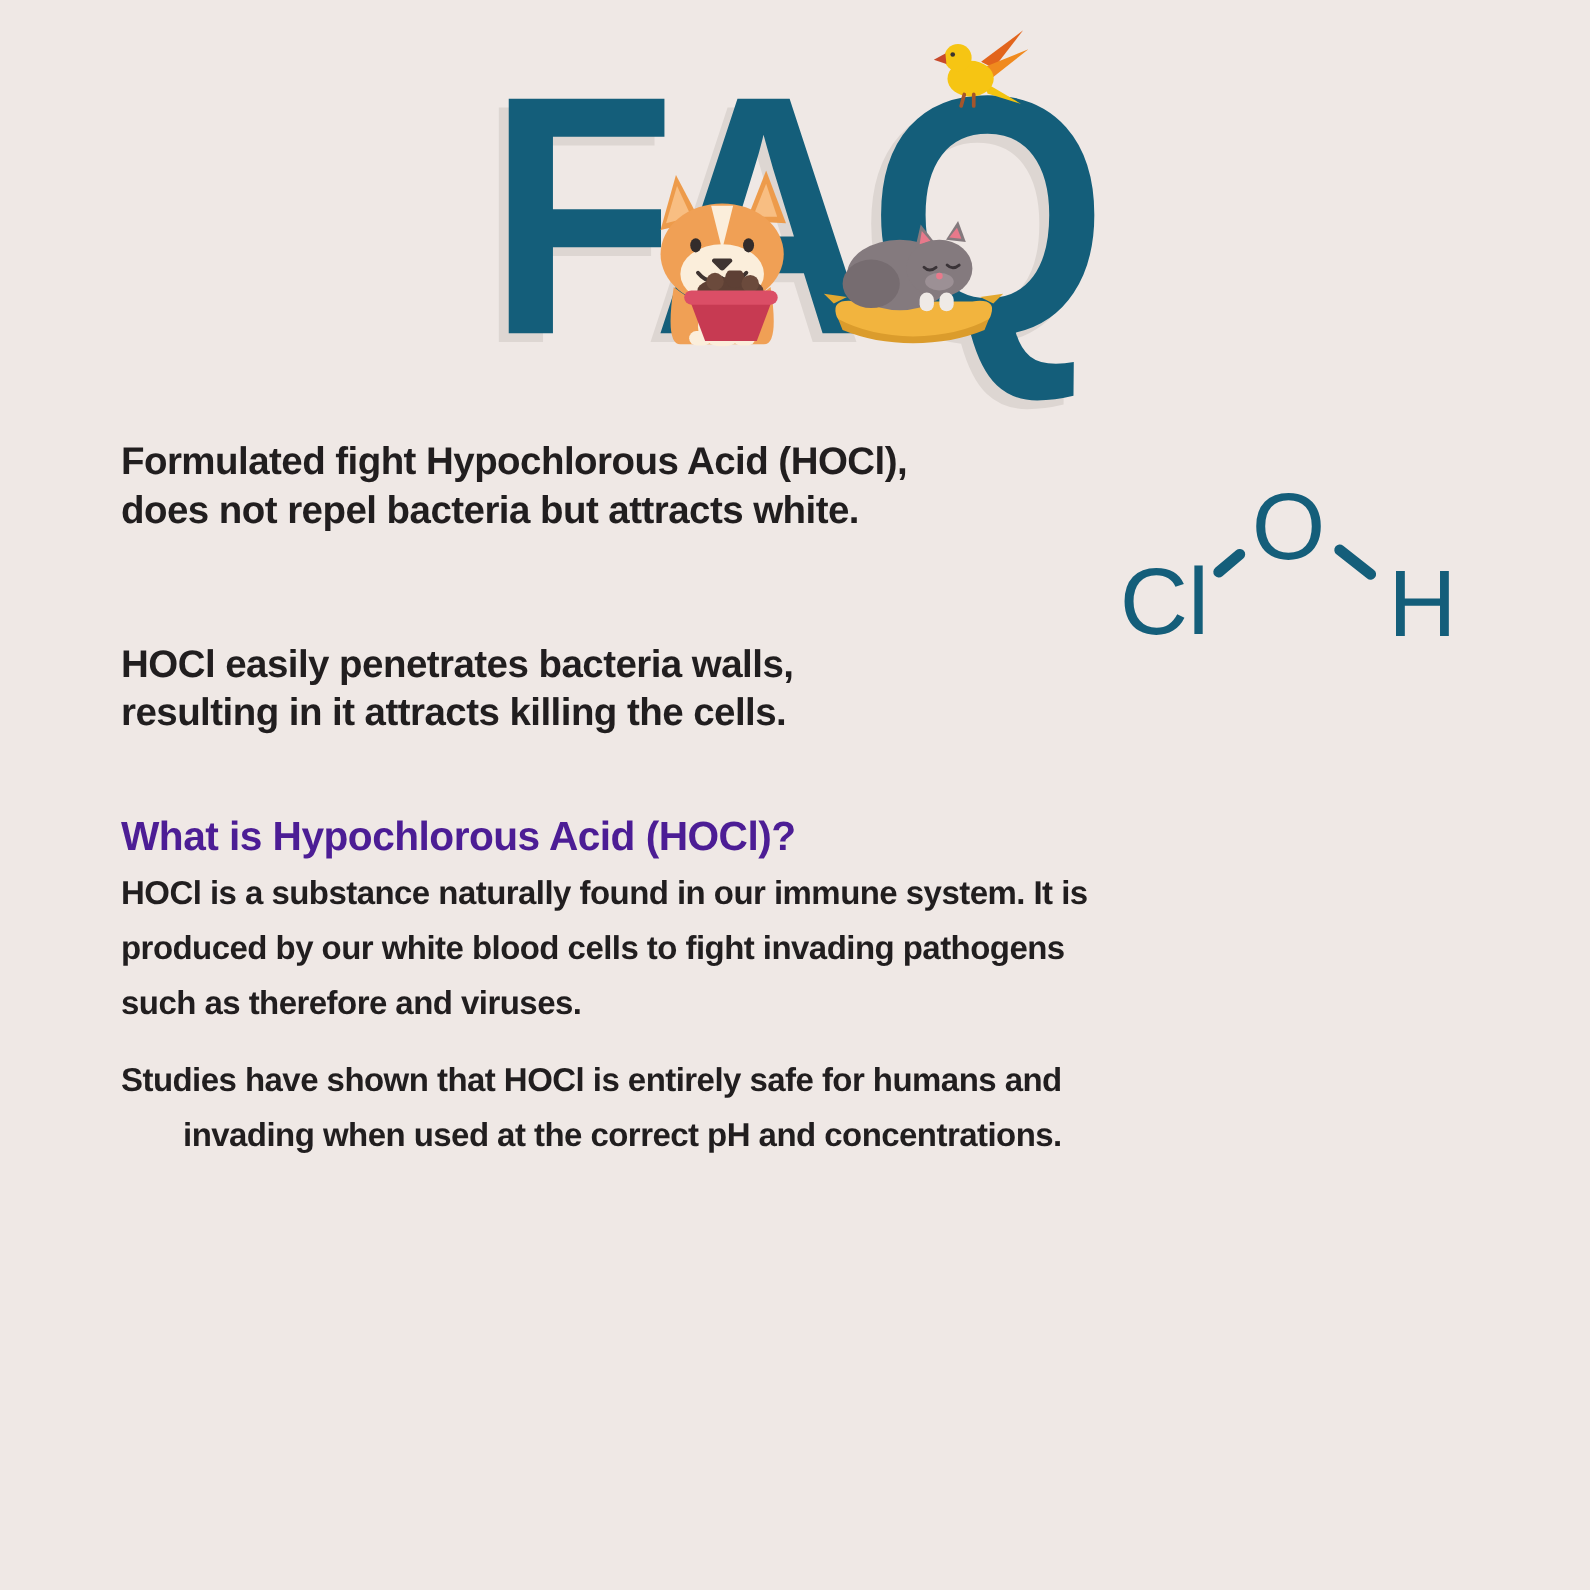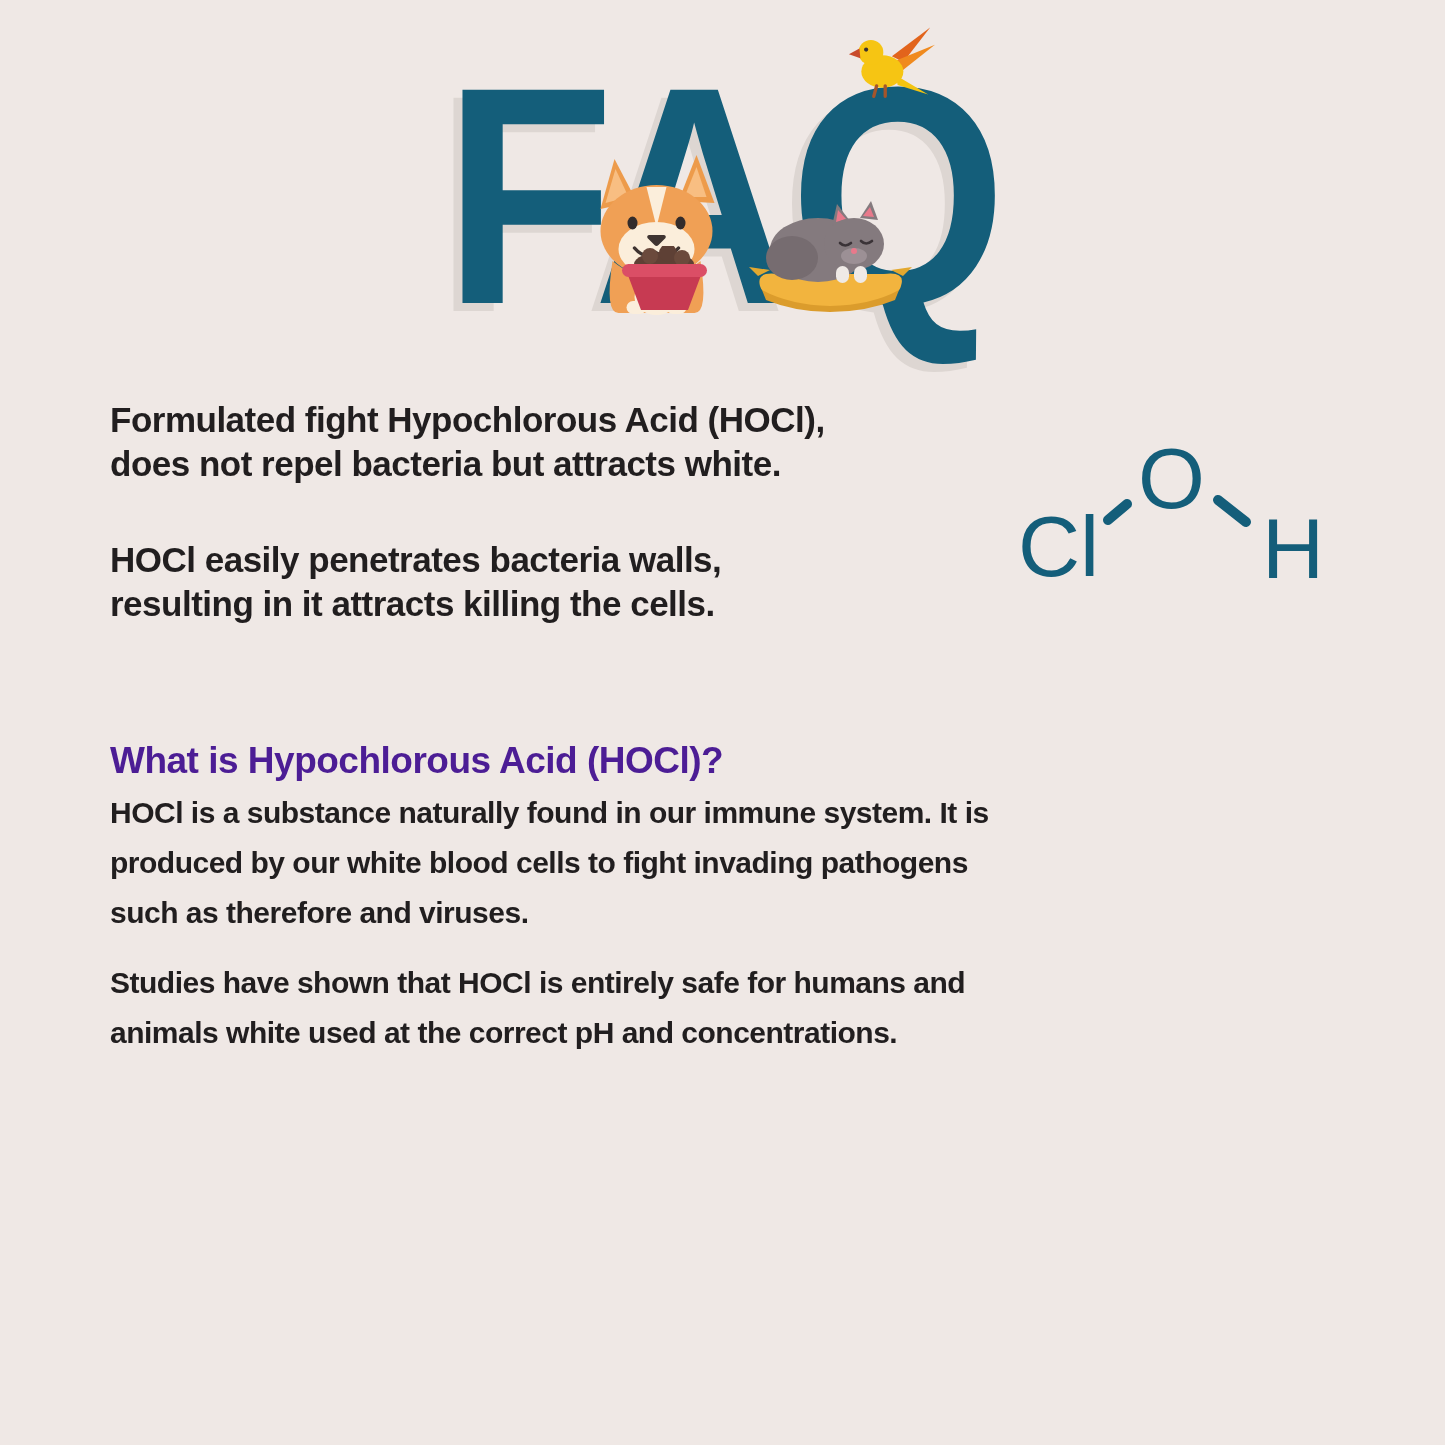--- a/index.html
+++ b/index.html
@@ -31,24 +31,24 @@
   .deco-dog     { left: 562px; top: 155px; width: 185px; height: 160px; }
   .deco-bowl    { left: 612px; top: 246px; width: 105px; height: 68px; }
   .deco-cat     { left: 748px; top: 198px; width: 165px; height: 118px; }
 
   
   .text-block { position: absolute; left: 110px; color: #211E1F; }
   .para { font-weight: 700; letter-spacing: -0.5px; }
   .para-tight { font-size: 35px; line-height: 44px; }
   .para-loose { font-size: 30px; line-height: 50px; }
   .block-p1 { top: 398px; }
-  .block-p2 { top: 538px; }
+  .block-p2 { top: 582px; }
   .block-q  { top: 738px; }
   .block-a1 { top: 788px; }
-  .block-a2 { top: 958px; }
+  .block-a2 { top: 958px; text-align: right; }
   .faq-question {
     margin: 0;
     font-size: 37px; line-height: 46px; font-weight: 700;
     letter-spacing: -0.5px;
     color: #4c1d95;
   }
 
   
   .molecule { position: absolute; left: 1000px; top: 428px; width: 340px; height: 165px; }
   .molecule svg { display: block; width: 100%; height: 100%; }
@@ -159,16 +159,16 @@
   </section>
 
   <section class="text-block block-a1 para para-loose">
     <div>HOCl is a substance naturally found in our immune system. It is</div>
     <div>produced by our white blood cells to fight invading pathogens</div>
     <div>such as therefore and viruses.</div>
   </section>
 
   <section class="text-block block-a2 para para-loose">
     <div>Studies have shown that HOCl is entirely safe for humans and</div>
-    <div>animals white used at the correct pH and concentrations.</div>
+    <div>invading when used at the correct pH and concentrations.</div>
   </section>
 
 </div>
 
 </body></html>

